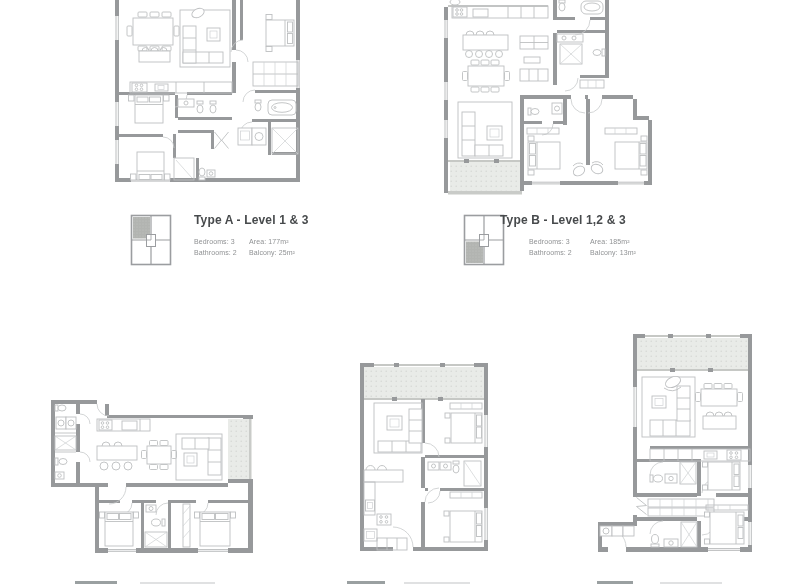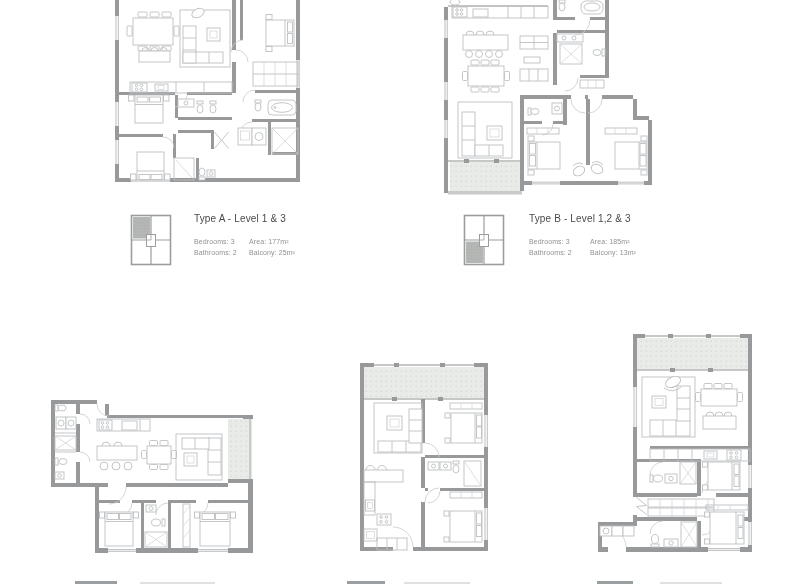--- a/index.html
+++ b/index.html
@@ -8,21 +8,21 @@
   .plan{position:absolute;}
   
   .w{fill:#97999b;}
   .win{stroke:#b3b5b7;stroke-width:0.9;fill:none;}
   .f{fill:#ffffff;stroke:#bdbfc1;stroke-width:0.9;}
   .fl{stroke:#bdbfc1;stroke-width:0.9;fill:none;}
   .fx{stroke:#cfd1d3;stroke-width:0.7;fill:none;}
   .arc{stroke:#c8cacc;stroke-width:0.8;fill:none;}
   .thin{stroke:#b4b6b3;stroke-width:1.3;fill:none;}
   .rail{fill:#c9cbc8;}
-  .t-title{position:absolute;font-size:10px;font-weight:normal;color:#474a4c;letter-spacing:.15px;white-space:nowrap;}
+  .t-title{position:absolute;font-size:12px;font-weight:bold;color:#474a4c;letter-spacing:.15px;white-space:nowrap;}
   .t-row{position:absolute;font-size:7px;color:#8f9193;letter-spacing:.1px;white-space:nowrap;}
   .cut-bar{position:absolute;height:3px;background:#9aa0a1;}
   .cut-smudge{position:absolute;height:2px;background:#e0e1e2;}
 </style>
 </head>
 <body>
 
 <div class="page">
 
   <svg class="plan" style="left:85px;top:0;width:215px;height:186px" viewBox="85 0 215 186">
@@ -686,21 +686,21 @@
         <rect width="3" height="3" fill="#b2b4b1"></rect>
           <circle cx="1" cy="1" r="0.45" fill="#cfd1ce"></circle>
       </pattern>
     </defs>
     <rect x="1.5" y="1.5" width="39" height="49" fill="#ffffff" stroke="#9b9da0" stroke-width="1.6"></rect>
     <rect x="3" y="27.5" width="17" height="21.5" fill="url(#khB)"></rect>
     <path d="M21 1.5 V20 M21 32 V50.5 M1.5 26 H16 M26 26 H40.5" stroke="#9b9da0" stroke-width="1.2" fill="none"></path>
     <rect x="16.5" y="20.5" width="9" height="12" fill="#ffffff" stroke="#9b9da0" stroke-width="1"></rect>
     <path d="M21 20.5 V26 M16.5 26 H21" stroke="#9b9da0" stroke-width="0.8" fill="none"></path>
   </svg>
-  <span class="t-title" style="left:529px;top:213px">Type B - Level 1,2 &amp; 3</span>
+  <span class="t-title" style="left:500px;top:213px">Type B - Level 1,2 &amp; 3</span>
   <span class="t-row" style="left:529px;top:238px">Bedrooms: 3</span>
   <span class="t-row" style="left:529px;top:249px">Bathrooms: 2</span>
   <span class="t-row" style="left:590px;top:238px">Area: 185m²</span>
   <span class="t-row" style="left:590px;top:249px">Balcony: 13m²</span>
 
   <div class="cut-bar" style="left:75px;top:581px;width:42px;"></div>
   <div class="cut-smudge" style="left:140px;top:582px;width:75px;"></div>
   <div class="cut-bar" style="left:347px;top:581px;width:38px;"></div>
   <div class="cut-smudge" style="left:404px;top:582px;width:66px;"></div>
   <div class="cut-bar" style="left:597px;top:581px;width:36px;"></div>

